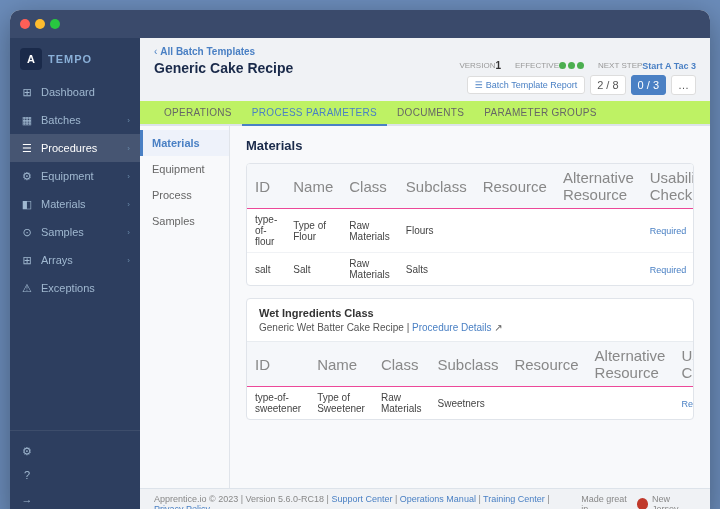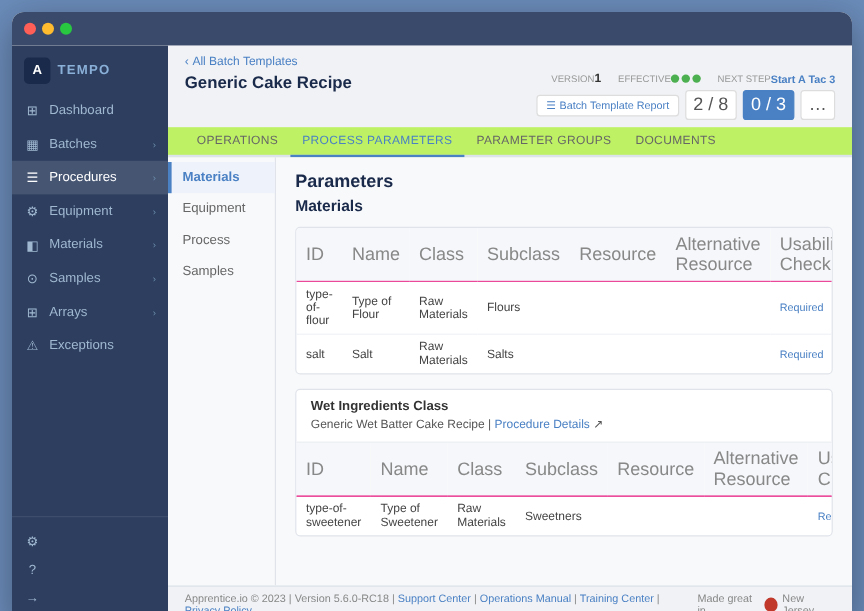--- a/index.html
+++ b/index.html
@@ -209,21 +209,21 @@
       cursor: pointer;
       display: flex;
       align-items: center;
       gap: 3px;
     }
     .btn-icon-sm {
       background: white;
       border: 1px solid #ddd;
       border-radius: 3px;
       padding: 3px 6px;
-      font-size: 15px;
+      font-size: 11px;
       color: #555;
       cursor: pointer;
       display: flex;
       align-items: center;
       gap: 2px;
     }
     .btn-icon-sm.blue {
       background: #4a80c4;
       color: white;
       border-color: #4a80c4;
@@ -449,21 +449,21 @@
           <span class="sidebar-icon">→</span>
         </div>
       </div>
     </div>
 
     <div class="main-content">
 
       <div class="top-bar">
         <div class="breadcrumb">
           <span>‹</span>
-          <span style="cursor:pointer;">All Batch Templates</span>
+          <span style="cursor:pointer;font-weight:bold;">All Batch Templates</span>
         </div>
         <div class="page-title-row">
           <h1 class="page-title">Generic Cake Recipe</h1>
           <div class="top-right-info">
             <div class="version-row">
               <div class="version-item">
                 <span class="version-label">Version</span>
                 <span class="version-value">1</span>
               </div>
               <div class="version-item">
@@ -499,24 +499,24 @@
       </div>
 
       <div class="tabs-bar">
         <div class="tab-item">
           <span>OPERATIONS</span>
         </div>
         <div class="tab-item active">
           <span>PROCESS PARAMETERS</span>
         </div>
         <div class="tab-item">
+          <span>DOCUMENTS</span>
+        </div>
+        <div class="tab-item">
           <span>PARAMETER GROUPS</span>
-        </div>
-        <div class="tab-item">
-          <span>DOCUMENTS</span>
         </div>
       </div>
 
       <div class="content-area">
 
         <div class="left-nav">
           <div class="left-nav-item active">
             <span>Materials</span>
           </div>
           <div class="left-nav-item">
@@ -524,21 +524,20 @@
           </div>
           <div class="left-nav-item">
             <span>Process</span>
           </div>
           <div class="left-nav-item">
             <span>Samples</span>
           </div>
         </div>
 
         <div class="main-panel">
-          <div class="section-title">Parameters</div>
           <div class="section-subtitle">Materials</div>
 
           <div class="card">
             <table class="data-table">
               <thead>
                 <tr>
                   <th>ID</th>
                   <th>Name</th>
                   <th>Class</th>
                   <th>Subclass</th>

